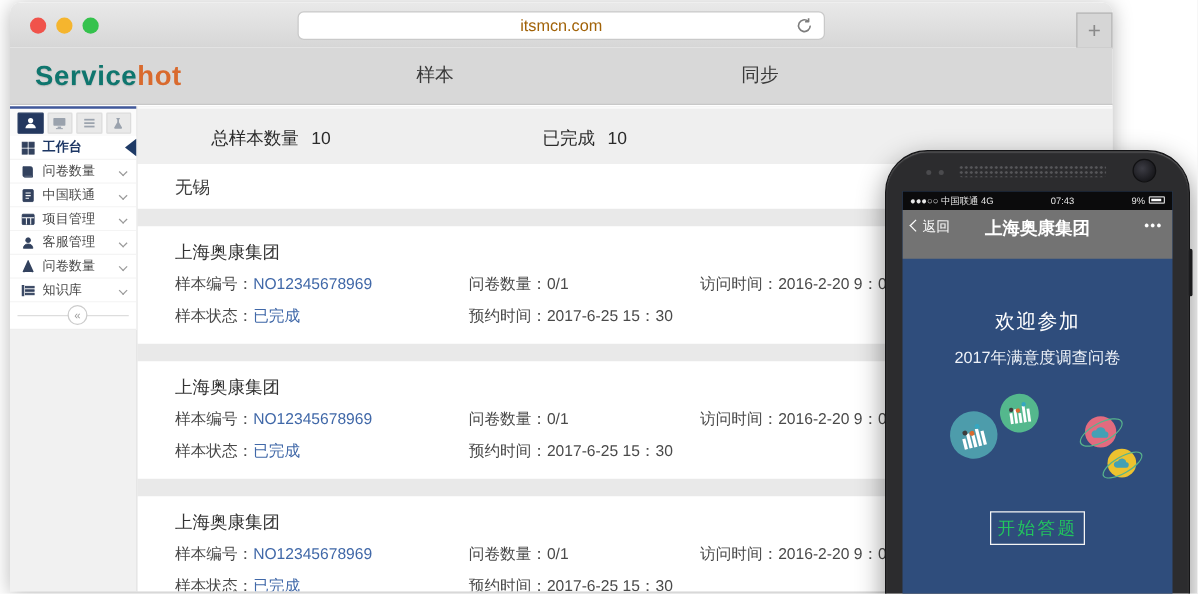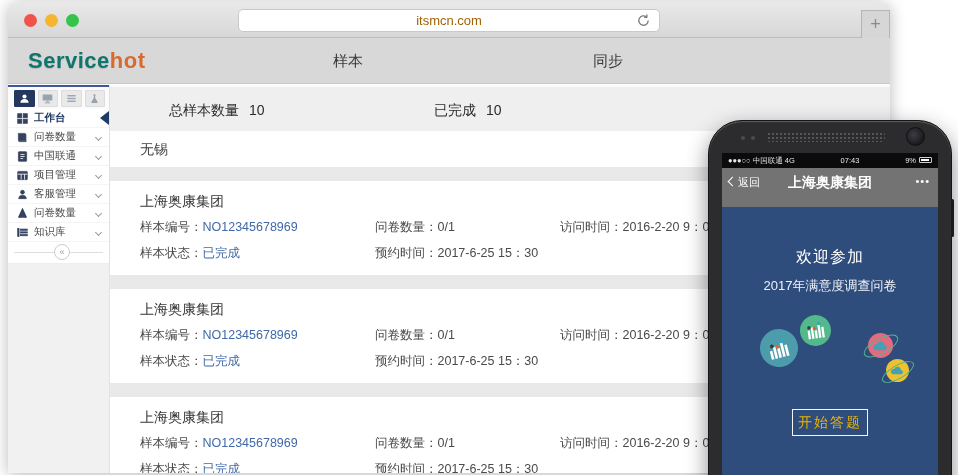--- a/index.html
+++ b/index.html
@@ -104,21 +104,21 @@
   .deco { position:absolute; border-radius:50%; display:flex; align-items:center; justify-content:center; }
   .deco svg { display:block; }
   .deco.d1 { left:38px; top:122px; width:38px; height:38px; background:#4d9cab; transform:rotate(-14deg); }
   .deco.d2 { left:78px; top:108px; width:31px; height:31px; background:#54b88d; transform:rotate(-8deg); }
   .deco.d3 { left:146px; top:126px; width:25px; height:25px; background:#e26b7f; }
   .deco.d4 { left:164px; top:152px; width:23px; height:23px; background:#edc22f; }
   .ring { position:absolute; border:1px solid #58b48c; border-radius:50%; }
   .ring.r3 { left:140px; top:131px; width:38px; height:16px; transform:rotate(-28deg); }
   .ring.r4 { left:158px; top:158px; width:36px; height:14px; transform:rotate(-30deg); }
   .startbtn { position:absolute; left:70px; top:202px; width:76px; height:27px; border:1px solid #f5f5f5;
-              color:#eab308; font-size:14px; text-align:center; line-height:25px; letter-spacing:2px; background:transparent; }
+              color:#22c55e; font-size:14px; text-align:center; line-height:25px; letter-spacing:2px; background:transparent; }
 </style>
 </head>
 <body>
 
 <div class="stage">
 
   <div class="browser">
 
     <div class="chrome">
       <div class="lights">

